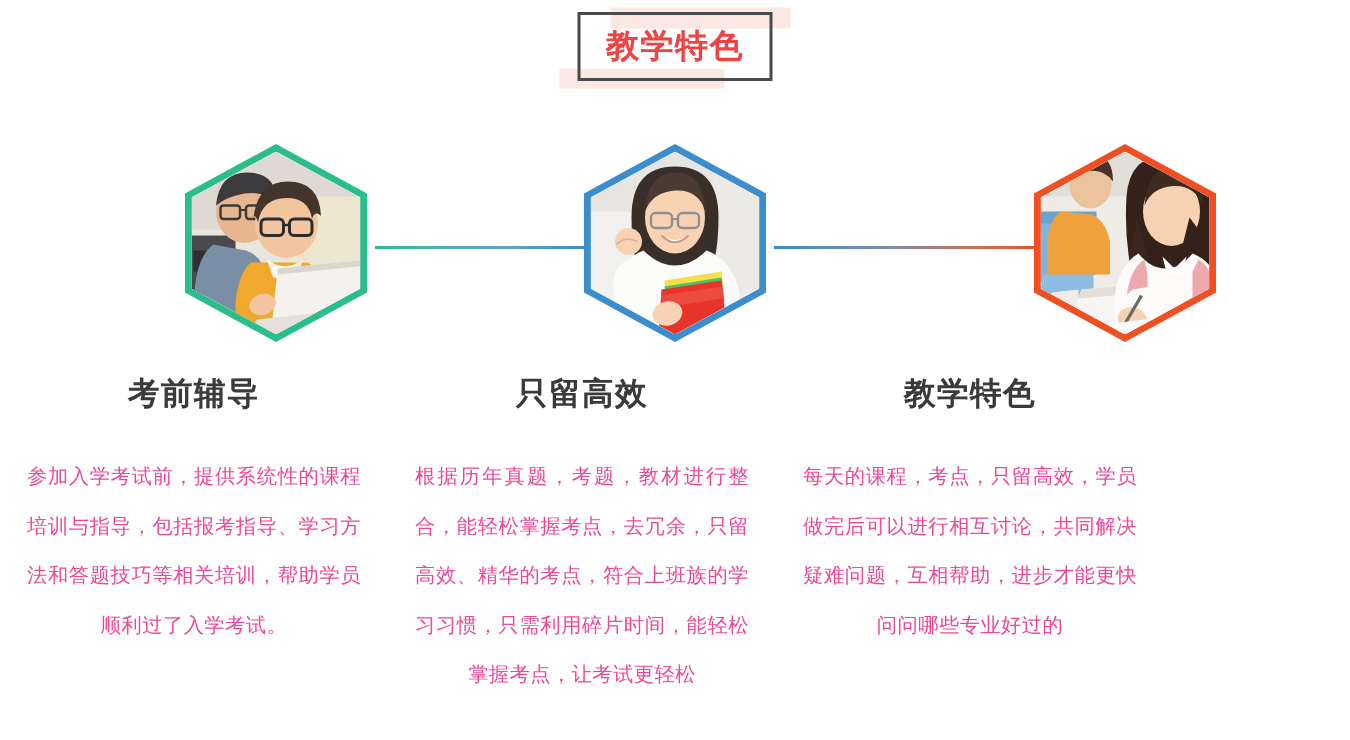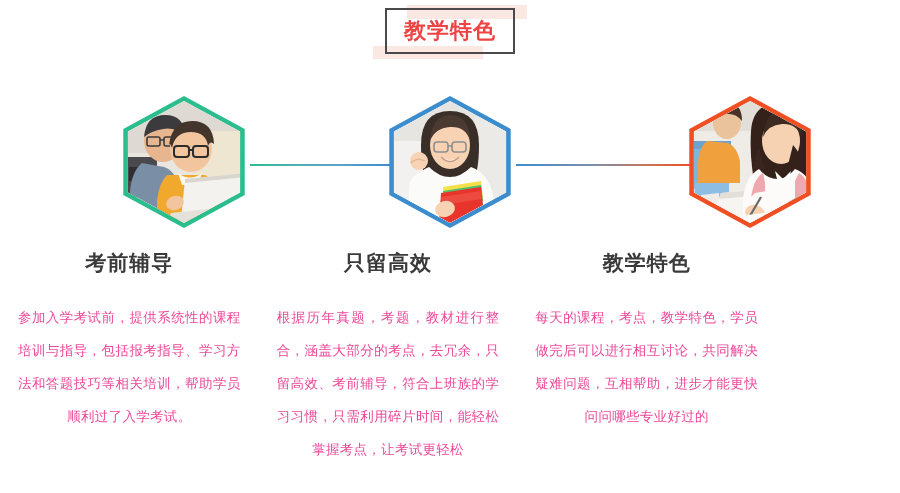--- a/index.html
+++ b/index.html
@@ -309,21 +309,21 @@
     </div>
   </div>
 
   <div class="columns">
     <div class="col">
       <div class="col-heading">考前辅导</div>
       <div class="col-body">参加入学考试前，提供系统性的课程培训与指导，包括报考指导、学习方法和答题技巧等相关培训，帮助学员顺利过了入学考试。</div>
     </div>
     <div class="col">
       <div class="col-heading">只留高效</div>
-      <div class="col-body">根据历年真题，考题，教材进行整合，涵盖大部分的考点，去冗余，只留高效、考前辅导，符合上班族的学习习惯，只需利用碎片时间，能轻松掌握考点，让考试更轻松</div>
+      <div class="col-body">根据历年真题，考题，教材进行整合，能轻松掌握考点，去冗余，只留高效、精华的考点，符合上班族的学习习惯，只需利用碎片时间，能轻松掌握考点，让考试更轻松</div>
     </div>
     <div class="col">
       <div class="col-heading">教学特色</div>
-      <div class="col-body">每天的课程，考点，教学特色，学员做完后可以进行相互讨论，共同解决疑难问题，互相帮助，进步才能更快问问哪些专业好过的</div>
+      <div class="col-body">每天的课程，考点，只留高效，学员做完后可以进行相互讨论，共同解决疑难问题，互相帮助，进步才能更快问问哪些专业好过的</div>
     </div>
   </div>
 
 </div>
 
 </body></html>

